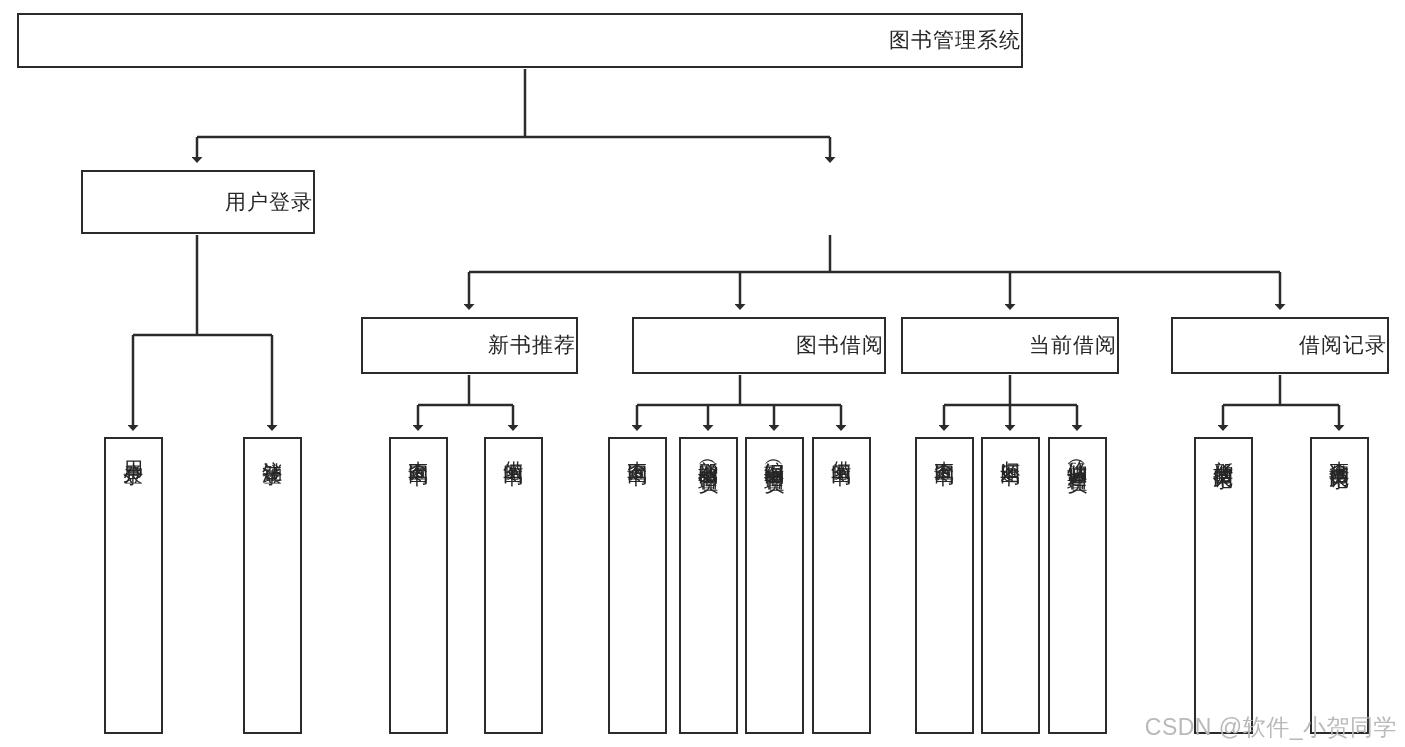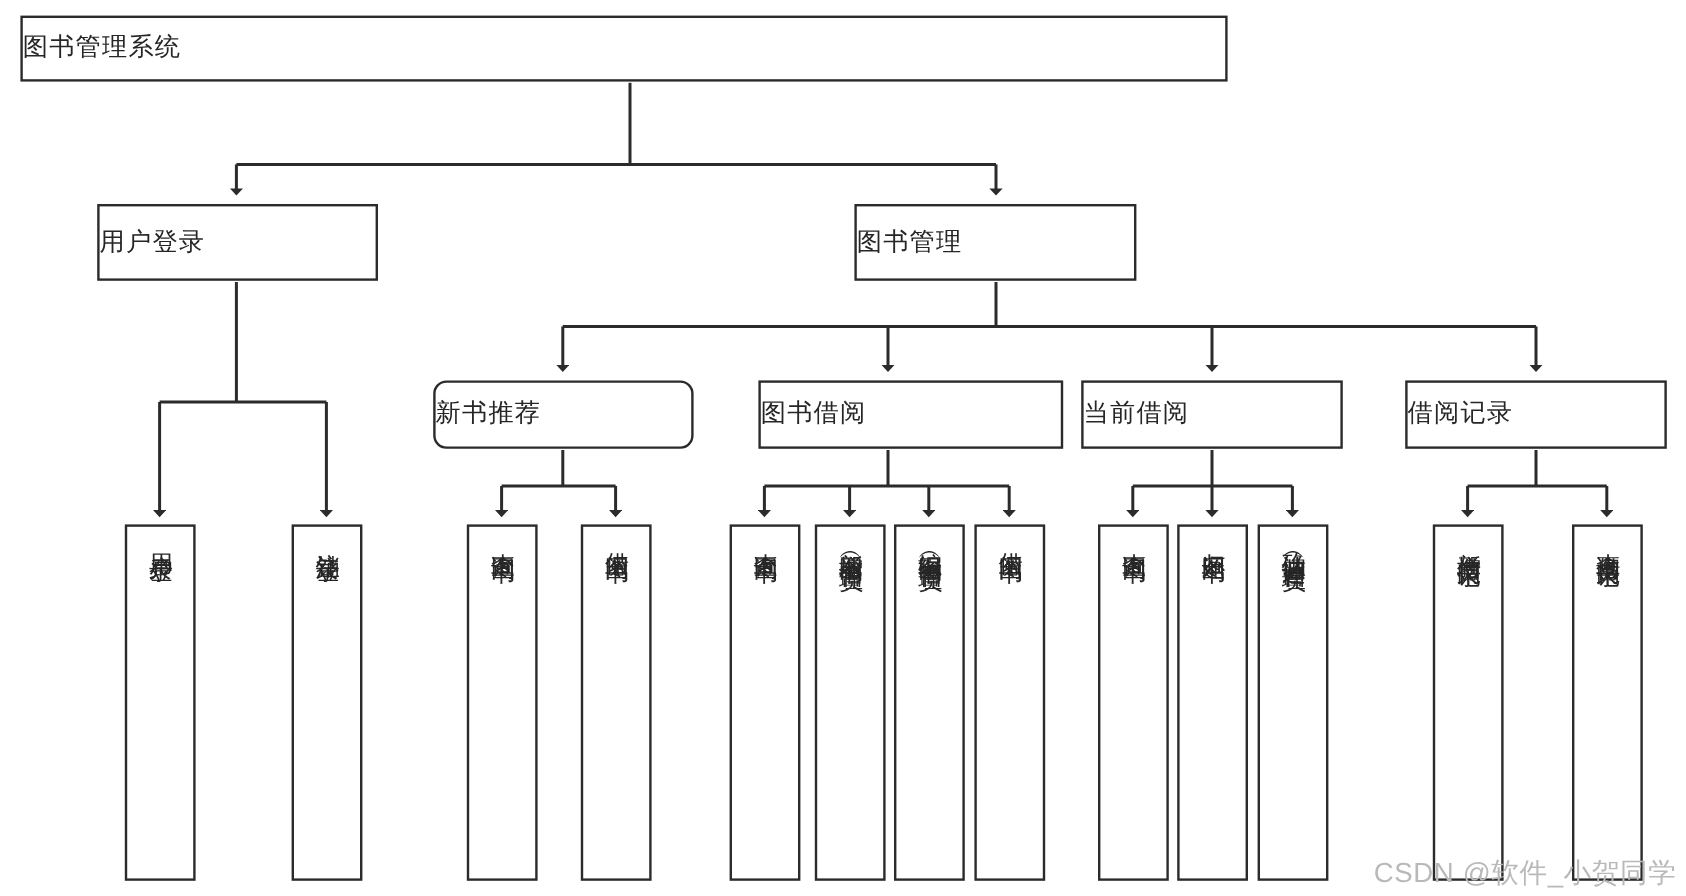--- a/index.html
+++ b/index.html
@@ -25,21 +25,21 @@
     height: 747px;
     pointer-events: none;
   }
   .node {
     position: absolute;
     box-sizing: border-box;
     border: 2px solid #2b2b2b;
     background: #ffffff;
     display: flex;
     align-items: center;
-    justify-content: flex-start;
+    justify-content: flex-end;
     color: #1c1c1c;
   }
   .node-label {
     font-size: 21px;
     line-height: 1.15;
     letter-spacing: 1px;
     white-space: nowrap;
     color: #262626;
   }
   .node.leaf {
@@ -122,25 +122,22 @@
   </svg>
 
   <div class="node" style="left:17px; top:13px; width:1006px; height:55px;">
     <span class="node-label">图书管理系统</span>
   </div>
 
   <div class="node" style="left:81px; top:170px; width:234px; height:64px;">
     <span class="node-label">用户登录</span>
   </div>
 
-  <div class="node" style="left:712px; top:170px; width:235px; height:64px;">
-    <span class="node-label">图书管理</span>
-  </div>
 
-  <div class="node" style="left:361px; top:317px; width:217px; height:57px;border-radius:11px;">
+  <div class="node" style="left:361px; top:317px; width:217px; height:57px;">
     <span class="node-label">新书推荐</span>
   </div>
 
   <div class="node" style="left:632px; top:317px; width:254px; height:57px;">
     <span class="node-label">图书借阅</span>
   </div>
 
   <div class="node" style="left:1171px; top:317px; width:218px; height:57px;">
     <span class="node-label">借阅记录</span>
   </div>

